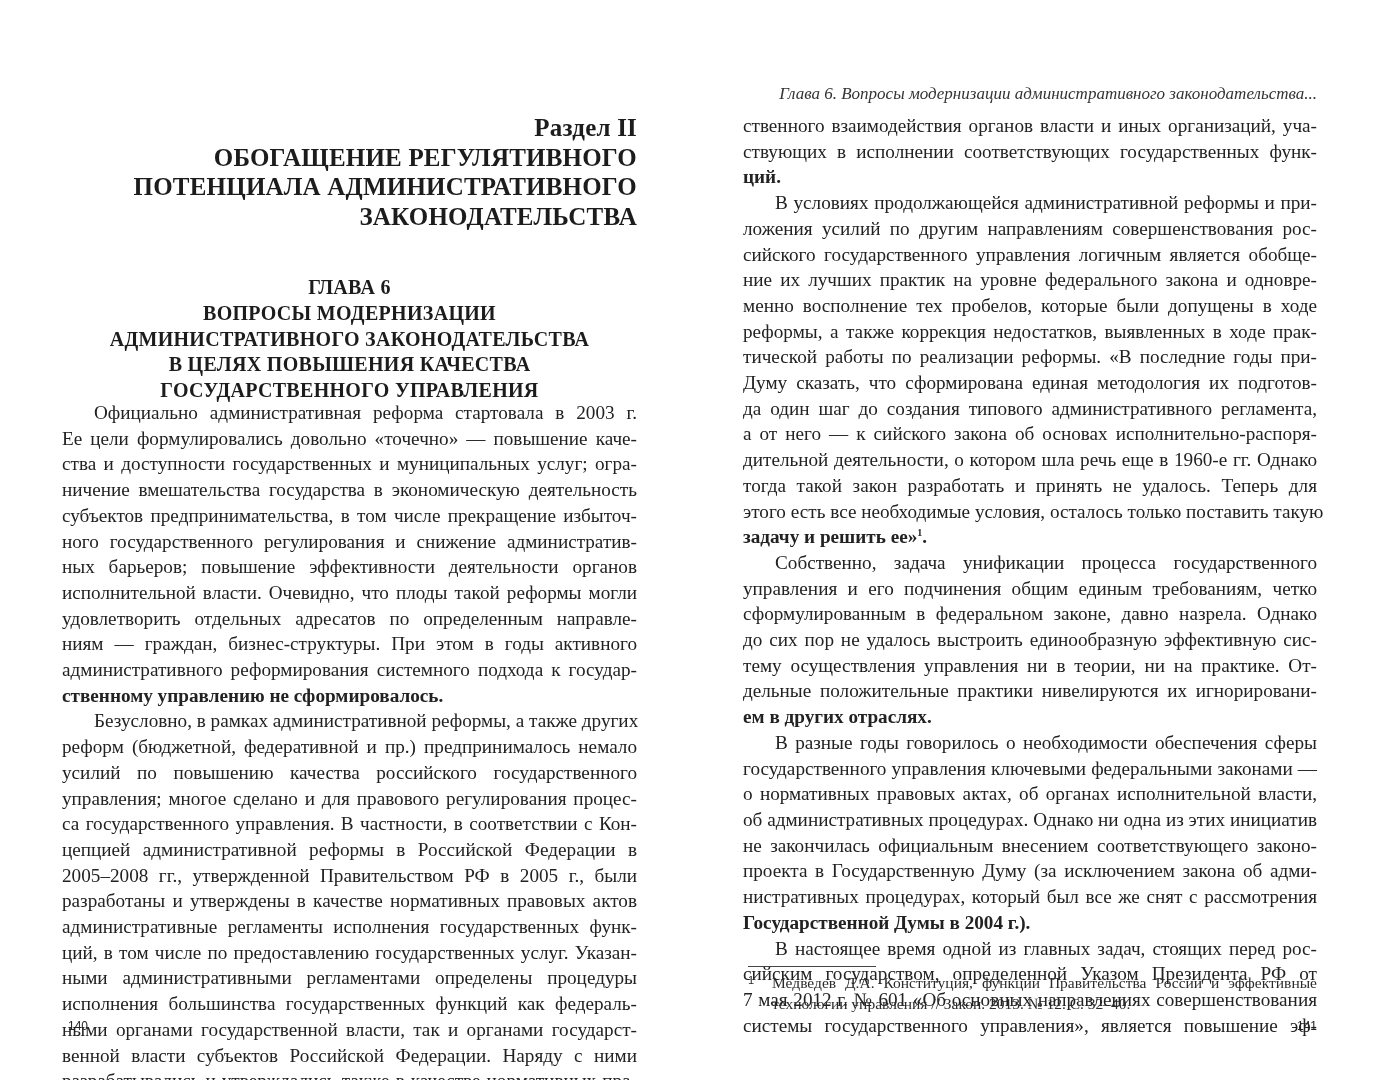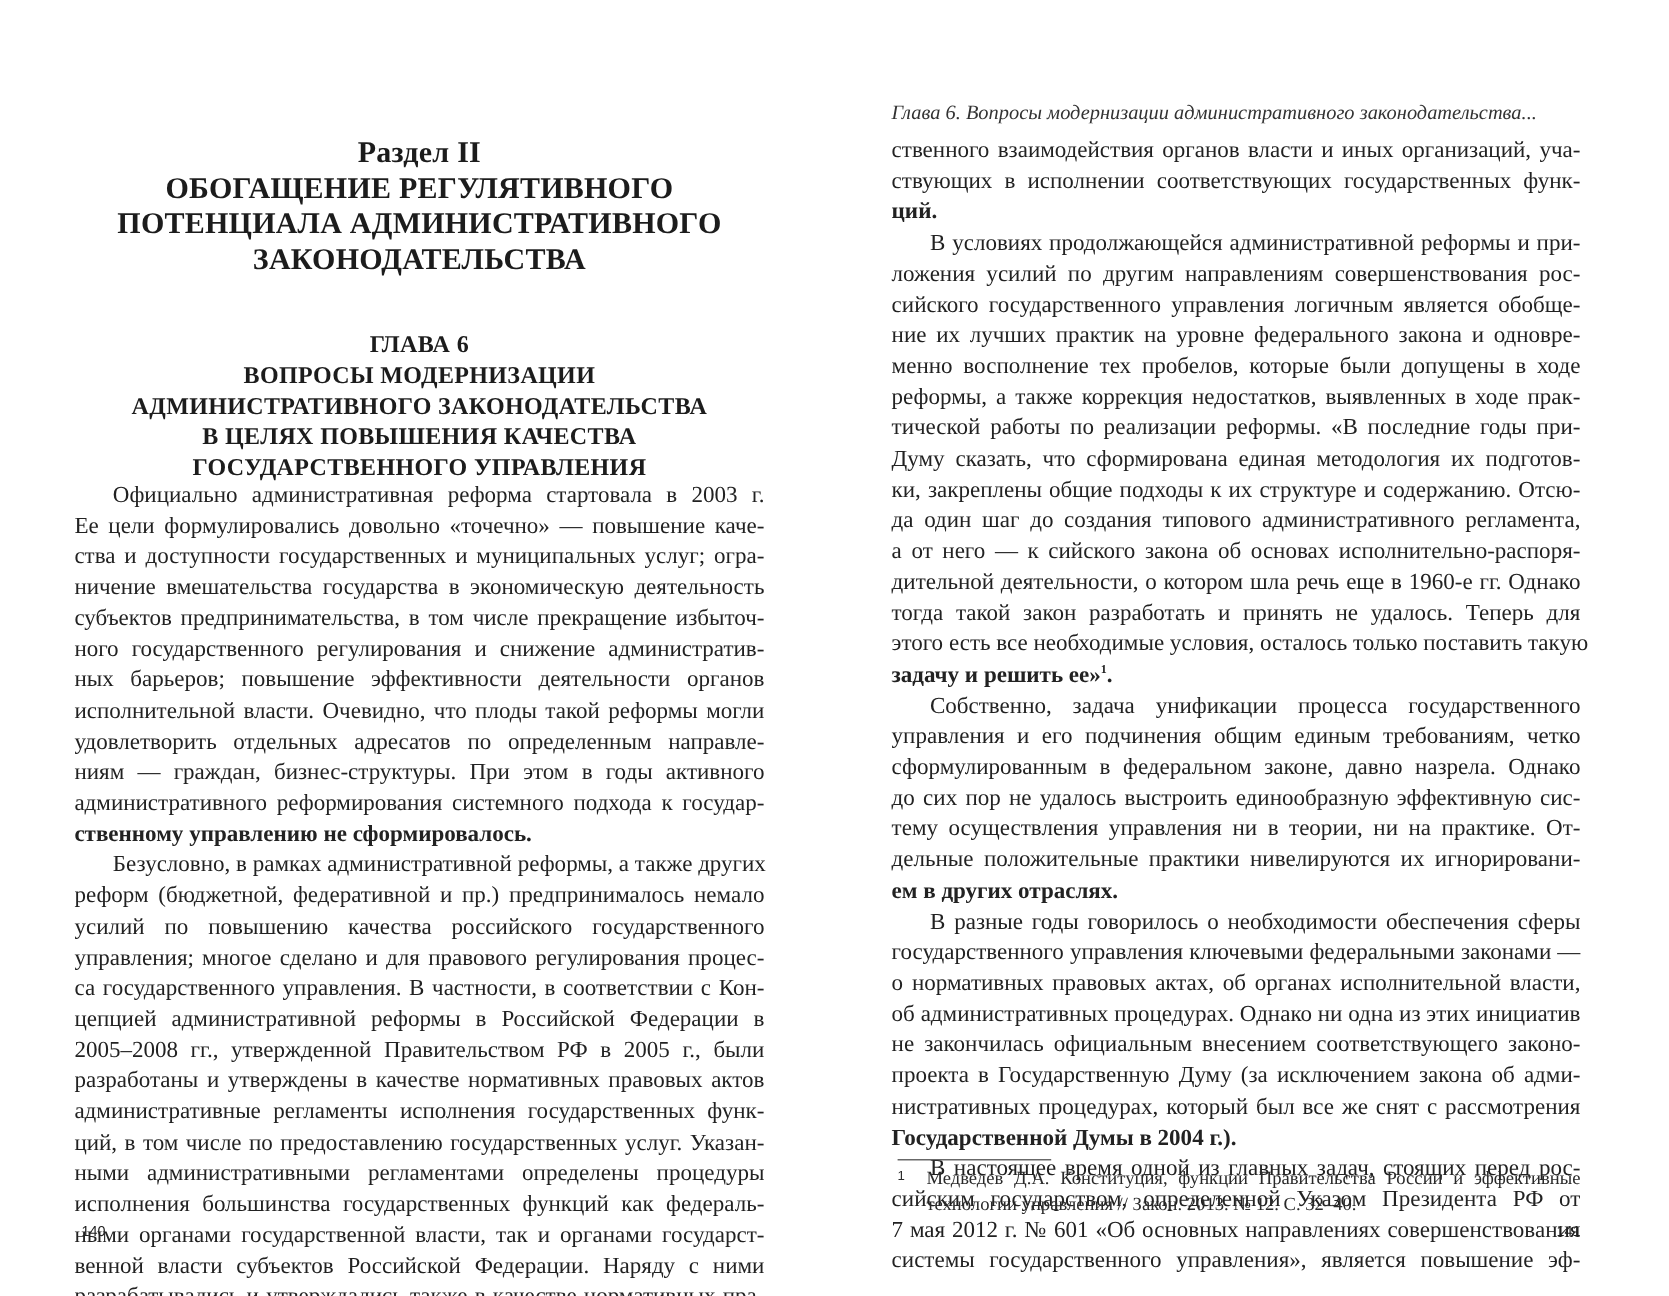--- a/index.html
+++ b/index.html
@@ -8,21 +8,21 @@
     background: #ffffff; color: #1a1a1a;
     font-family: "Liberation Serif", "DejaVu Serif", serif;
     position: relative;
   }
   .page { position: absolute; top: 0; height: 1080px; }
   .page-left  { left: 0; width: 695px; }
   .page-right { left: 695px; width: 696px; }
 
   .section-heading {
     position: absolute; left: 62px; width: 575px; top: 113px;
-    text-align: center; font-weight: bold; font-size: 25px; line-height: 29.5px;
+    text-align: right; font-weight: bold; font-size: 25px; line-height: 29.5px;
     color: #1c1c1c; letter-spacing: 0.2px;
   }
   .section-heading .sec-label { display: block; }
   .section-heading .sec-line  { display: block; }
 
   .chapter-heading {
     position: absolute; left: 62px; width: 575px; top: 275px;
     text-align: center; font-weight: bold; font-size: 20px; line-height: 25.8px;
     color: #1c1c1c; letter-spacing: 0.3px;
   }
@@ -33,21 +33,21 @@
     color: #222; text-align: justify;
   }
   .left-body  { left: 62px; width: 575px; top: 400px; }
   .right-body { left: 48px; width: 574px; top: 113px; }
   .line { display: block; white-space: nowrap; text-align-last: justify; text-align: justify; }
   .line.last { text-align-last: left; font-weight: bold; }
   .indent { padding-left: 32px; }
 
   .running-header {
     position: absolute; left: 48px; width: 574px; top: 84px;
-    font-style: italic; font-size: 17px; color: #333;
+    text-align: right; font-style: italic; font-size: 17px; color: #333;
   }
 
   .page-number {
     position: absolute; top: 1019px;
     font-family: "Liberation Sans", "DejaVu Sans", sans-serif;
     font-size: 12px; color: #222;
   }
   .page-left .page-number  { left: 68px; }
   .page-right .page-number { left: 602px; }
 
@@ -128,21 +128,20 @@
     <span class="line">ствующих в исполнении соответствующих государственных функ-</span>
     <span class="line last">ций.</span>
     <span class="line indent">В условиях продолжающейся административной реформы и при-</span>
     <span class="line">ложения усилий по другим направлениям совершенствования рос-</span>
     <span class="line">сийского государственного управления логичным является обобще-</span>
     <span class="line">ние их лучших практик на уровне федерального закона и одновре-</span>
     <span class="line">менно восполнение тех пробелов, которые были допущены в ходе</span>
     <span class="line">реформы, а также коррекция недостатков, выявленных в ходе прак-</span>
     <span class="line">тической работы по реализации реформы. «В последние годы при-</span>
     <span class="line">Думу сказать, что сформирована единая методология их подготов-</span>
-    <span class="line">ки, закреплены общие подходы к их структуре и содержанию. Отсю-</span>
     <span class="line">да один шаг до создания типового административного регламента,</span>
     <span class="line">а от него — к сийского закона об основах исполнительно-распоря-</span>
     <span class="line">дительной деятельности, о котором шла речь еще в 1960-е гг. Однако</span>
     <span class="line">тогда такой закон разработать и принять не удалось. Теперь для</span>
     <span class="line">этого есть все необходимые условия, осталось только поставить такую</span>
     <span class="line last"><span>задачу и решить ее»</span><sup class="fnref">1</sup><span>.</span></span>
     <span class="line indent">Собственно, задача унификации процесса государственного</span>
     <span class="line">управления и его подчинения общим единым требованиям, четко</span>
     <span class="line">сформулированным в федеральном законе, давно назрела. Однако</span>
     <span class="line">до сих пор не удалось выстроить единообразную эффективную сис-</span>

